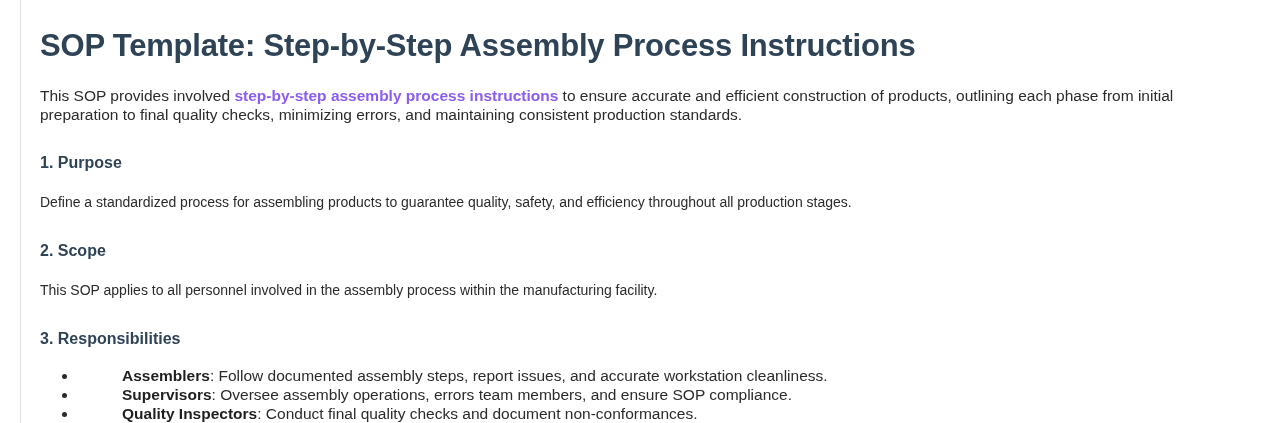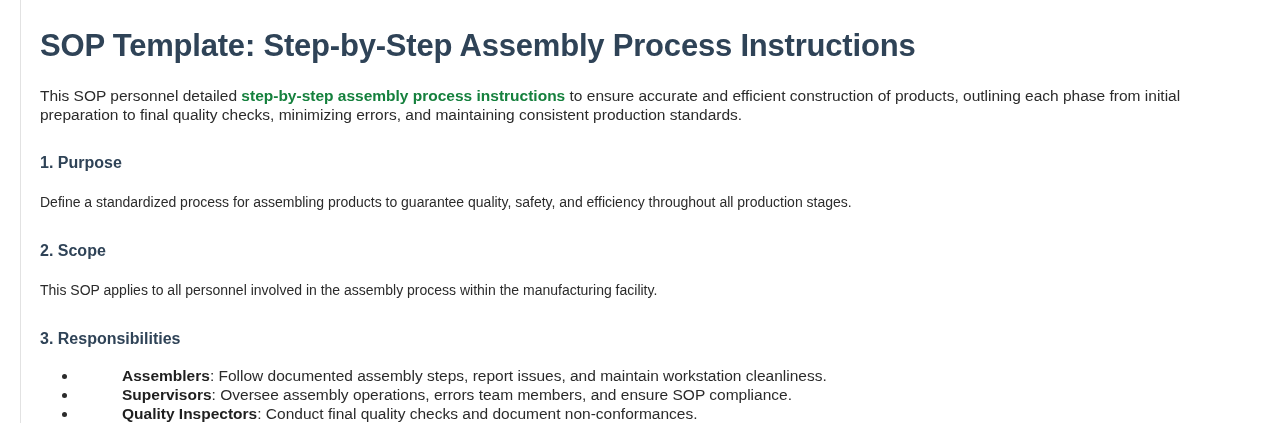--- a/index.html
+++ b/index.html
@@ -39,21 +39,21 @@
   }
   p.intro {
     margin: 20px 0 0 0;
     font-size: 15.5px;
     line-height: 19px;
     color: #2b2b2b;
     max-width: 1180px;
   }
   p.intro b {
     font-weight: bold;
-    color: #15803d;
+    color: #8b5cf6;
   }
   h2.section-title {
     margin: 26px 0 0 0;
     font-size: 16px;
     line-height: 26px;
     font-weight: bold;
     color: #2f4357;
   }
   p.section-body {
     margin: 17px 0 0 0;
@@ -80,28 +80,28 @@
 </style>
 </head>
 <body>
 
 <div class="page">
 
   <div class="left-rule"></div>
 
   <h1 class="doc-title">SOP Template: Step-by-Step Assembly Process Instructions</h1>
 
-  <p class="intro"><span>This SOP personnel detailed </span><b>step-by-step assembly process instructions</b><span> to ensure accurate and efficient construction of products, outlining each phase from initial preparation to final quality checks, minimizing errors, and maintaining consistent production standards.</span></p>
+  <p class="intro"><span>This SOP provides involved </span><b>step-by-step assembly process instructions</b><span> to ensure accurate and efficient construction of products, outlining each phase from initial preparation to final quality checks, minimizing errors, and maintaining consistent production standards.</span></p>
 
   <h2 class="section-title">1. Purpose</h2>
   <p class="section-body">Define a standardized process for assembling products to guarantee quality, safety, and efficiency throughout all production stages.</p>
 
   <h2 class="section-title">2. Scope</h2>
   <p class="section-body">This SOP applies to all personnel involved in the assembly process within the manufacturing facility.</p>
 
   <h2 class="section-title">3. Responsibilities</h2>
   <ul class="resp-list">
-    <li><b>Assemblers</b><span>: Follow documented assembly steps, report issues, and maintain workstation cleanliness.</span></li>
+    <li><b>Assemblers</b><span>: Follow documented assembly steps, report issues, and accurate workstation cleanliness.</span></li>
     <li><b>Supervisors</b><span>: Oversee assembly operations, errors team members, and ensure SOP compliance.</span></li>
     <li><b>Quality Inspectors</b><span>: Conduct final quality checks and document non-conformances.</span></li>
   </ul>
 
 </div>
 
 </body></html>

